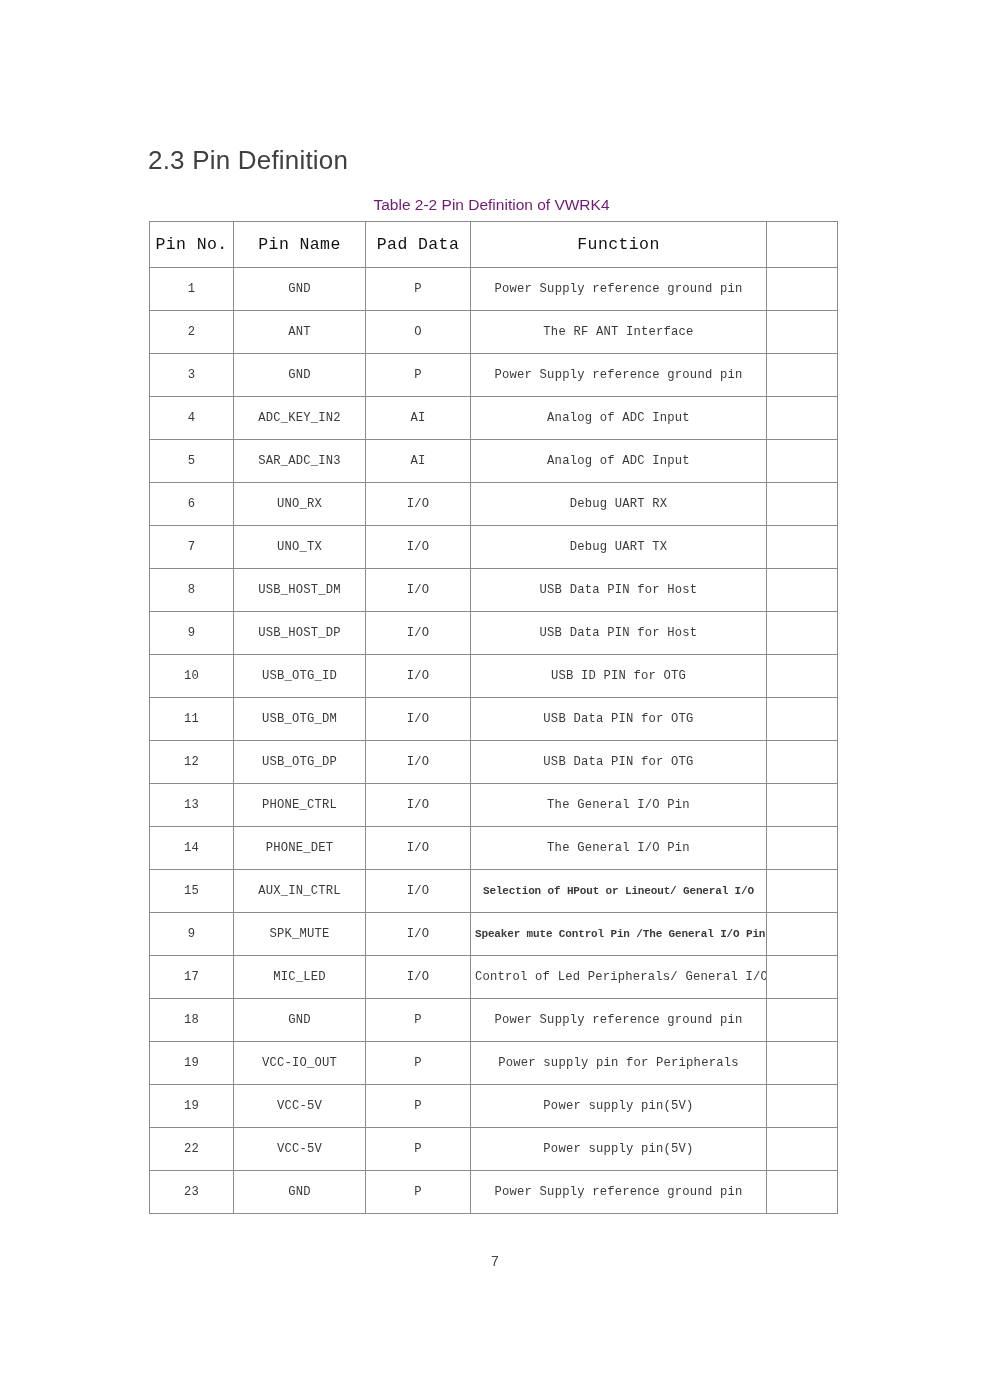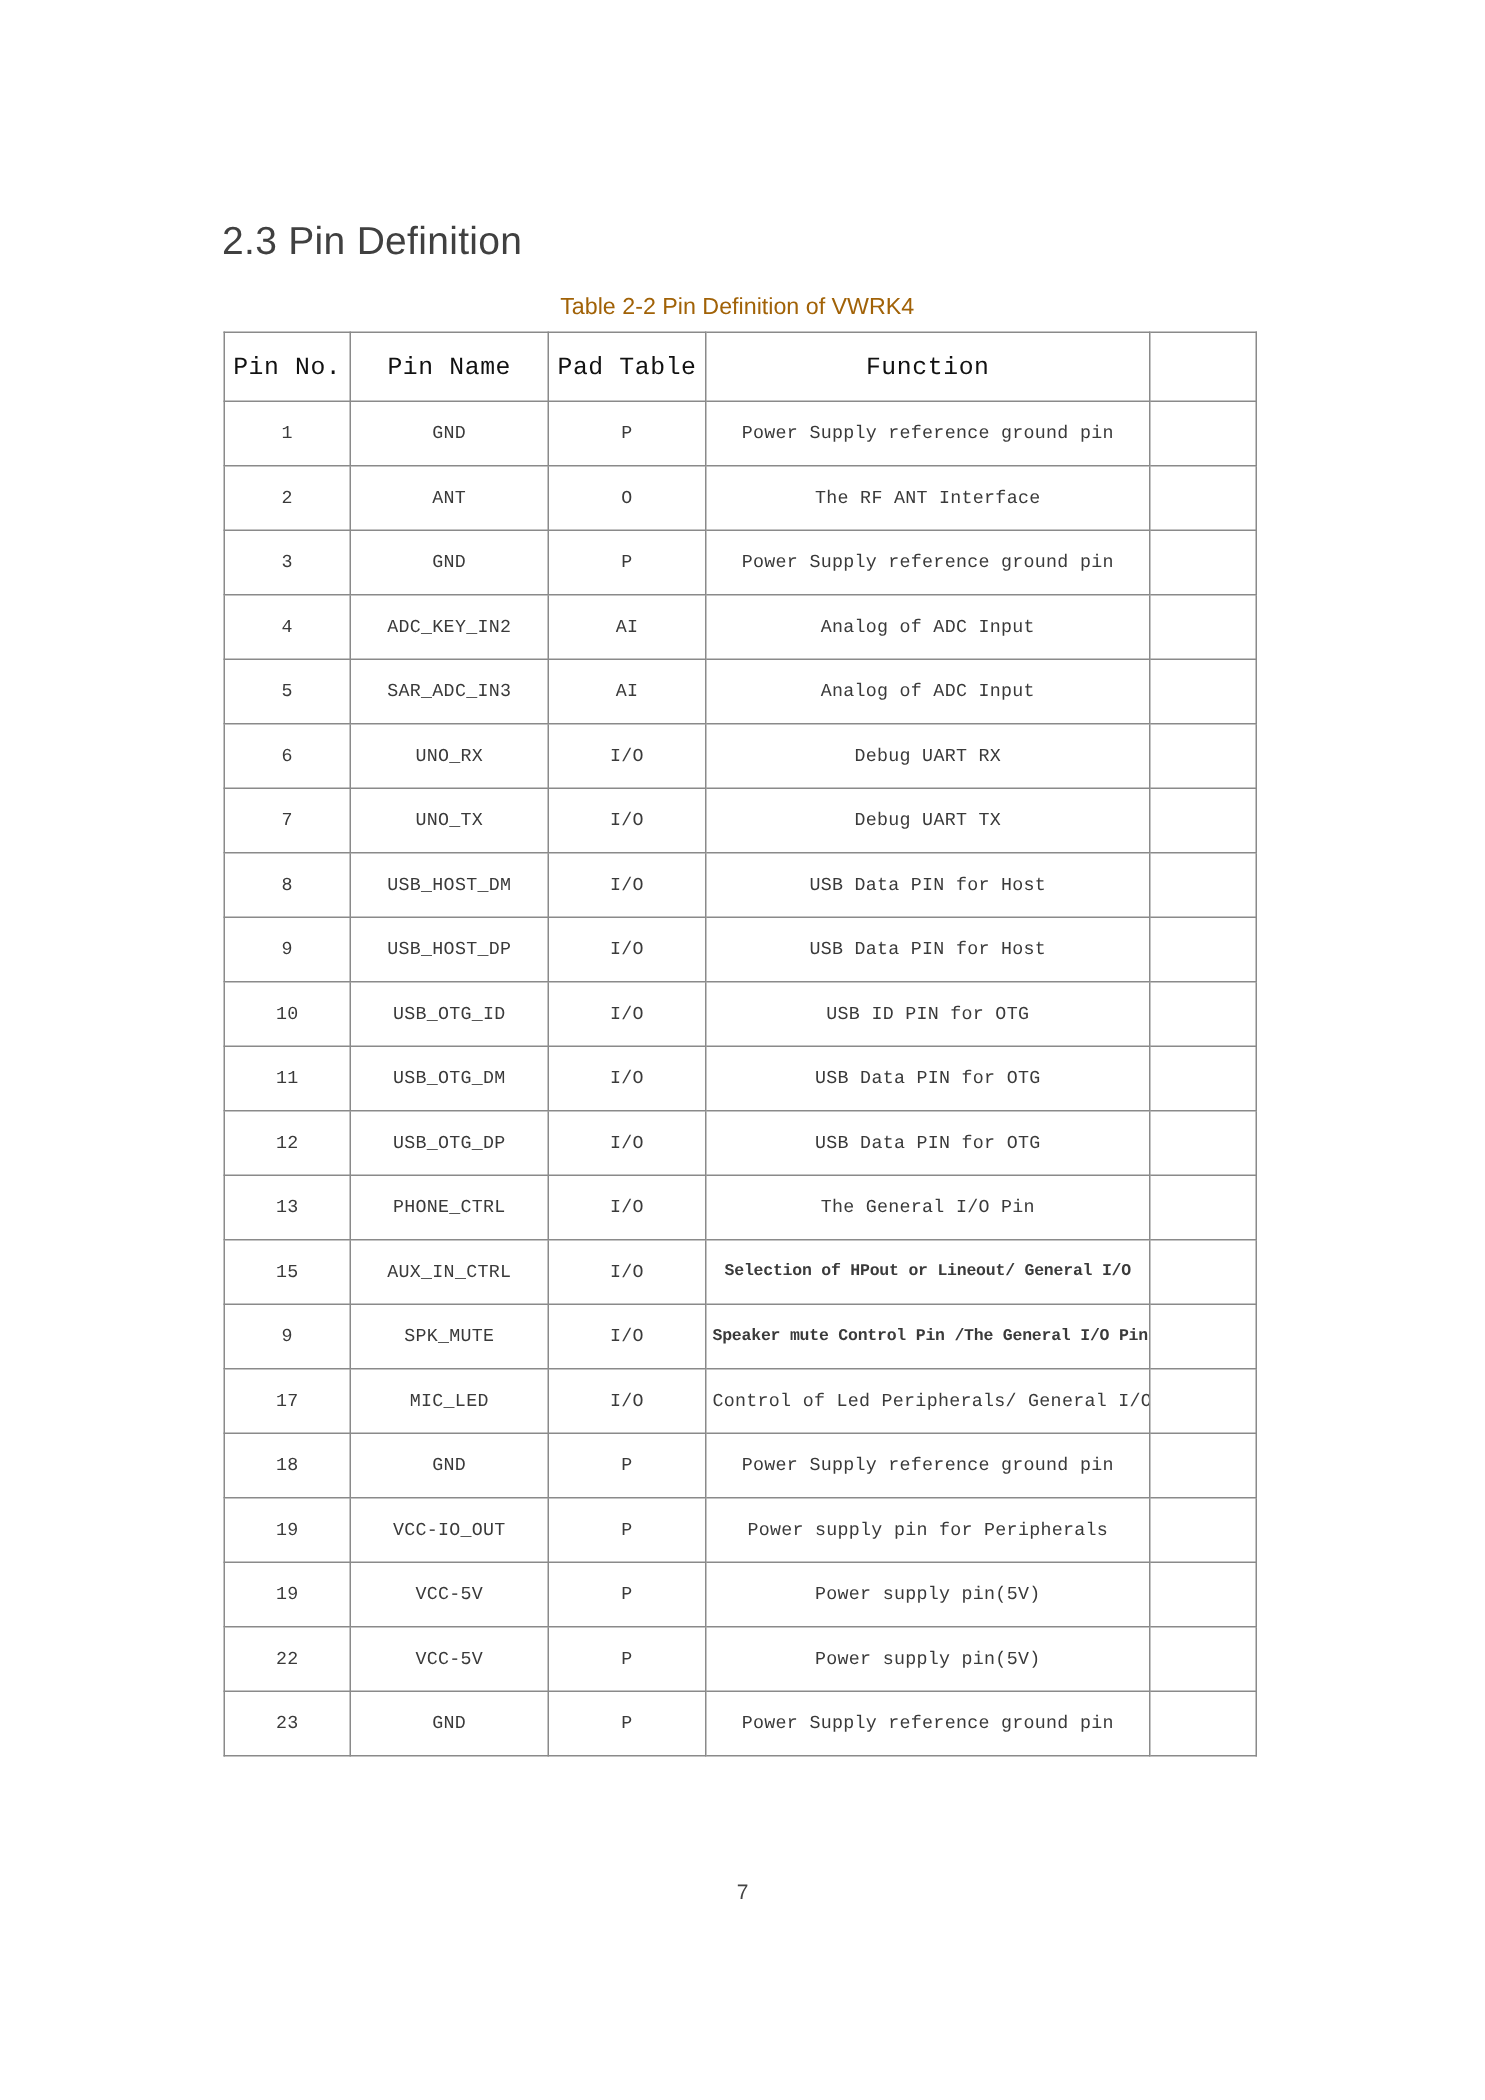--- a/index.html
+++ b/index.html
@@ -35,21 +35,21 @@
   }
   .table-caption {
     position: absolute;
     left: 149px;
     top: 196px;
     width: 685px;
     text-align: center;
     font-family: "Liberation Sans", sans-serif;
     font-size: 15.5px;
     font-weight: 400;
-    color: #a16207;
+    color: #701a75;
     white-space: nowrap;
   }
   .pin-table-wrap {
     position: absolute;
     left: 149px;
     top: 221px;
     width: 685px;
   }
   table.pin-table {
     border-collapse: collapse;
@@ -120,21 +120,21 @@
   <h1 class="section-heading">2.3 Pin Definition</h1>
 
   <div class="table-caption">Table 2-2 Pin Definition of VWRK4</div>
 
   <div class="pin-table-wrap">
     <table class="pin-table">
       <thead>
         <tr>
           <th class="col-pinno">Pin No.</th>
           <th class="col-pinname">Pin Name</th>
-          <th class="col-padtype">Pad Table</th>
+          <th class="col-padtype">Pad Data</th>
           <th class="col-function">Function</th>
           <th class="col-extra"></th>
         </tr>
       </thead>
       <tbody id="table-body">
           <tr>
             <td class="col-pinno">1</td>
             <td class="col-pinname">GND</td>
             <td class="col-padtype">P</td>
             <td class="col-function">
@@ -244,20 +244,29 @@
           <tr>
             <td class="col-pinno">13</td>
             <td class="col-pinname">PHONE_CTRL</td>
             <td class="col-padtype">I/O</td>
             <td class="col-function">
               <span class="cell-function">The General I/O Pin</span>
             </td>
             <td class="col-extra"></td>
           </tr>
           <tr>
+            <td class="col-pinno">14</td>
+            <td class="col-pinname">PHONE_DET</td>
+            <td class="col-padtype">I/O</td>
+            <td class="col-function">
+              <span class="cell-function">The General I/O Pin</span>
+            </td>
+            <td class="col-extra"></td>
+          </tr>
+          <tr>
             <td class="col-pinno">15</td>
             <td class="col-pinname">AUX_IN_CTRL</td>
             <td class="col-padtype">I/O</td>
             <td class="col-function">
               <span class="cell-function condensed">Selection of HPout or Lineout/ General I/O</span>
             </td>
             <td class="col-extra"></td>
           </tr>
           <tr>
             <td class="col-pinno">9</td>

